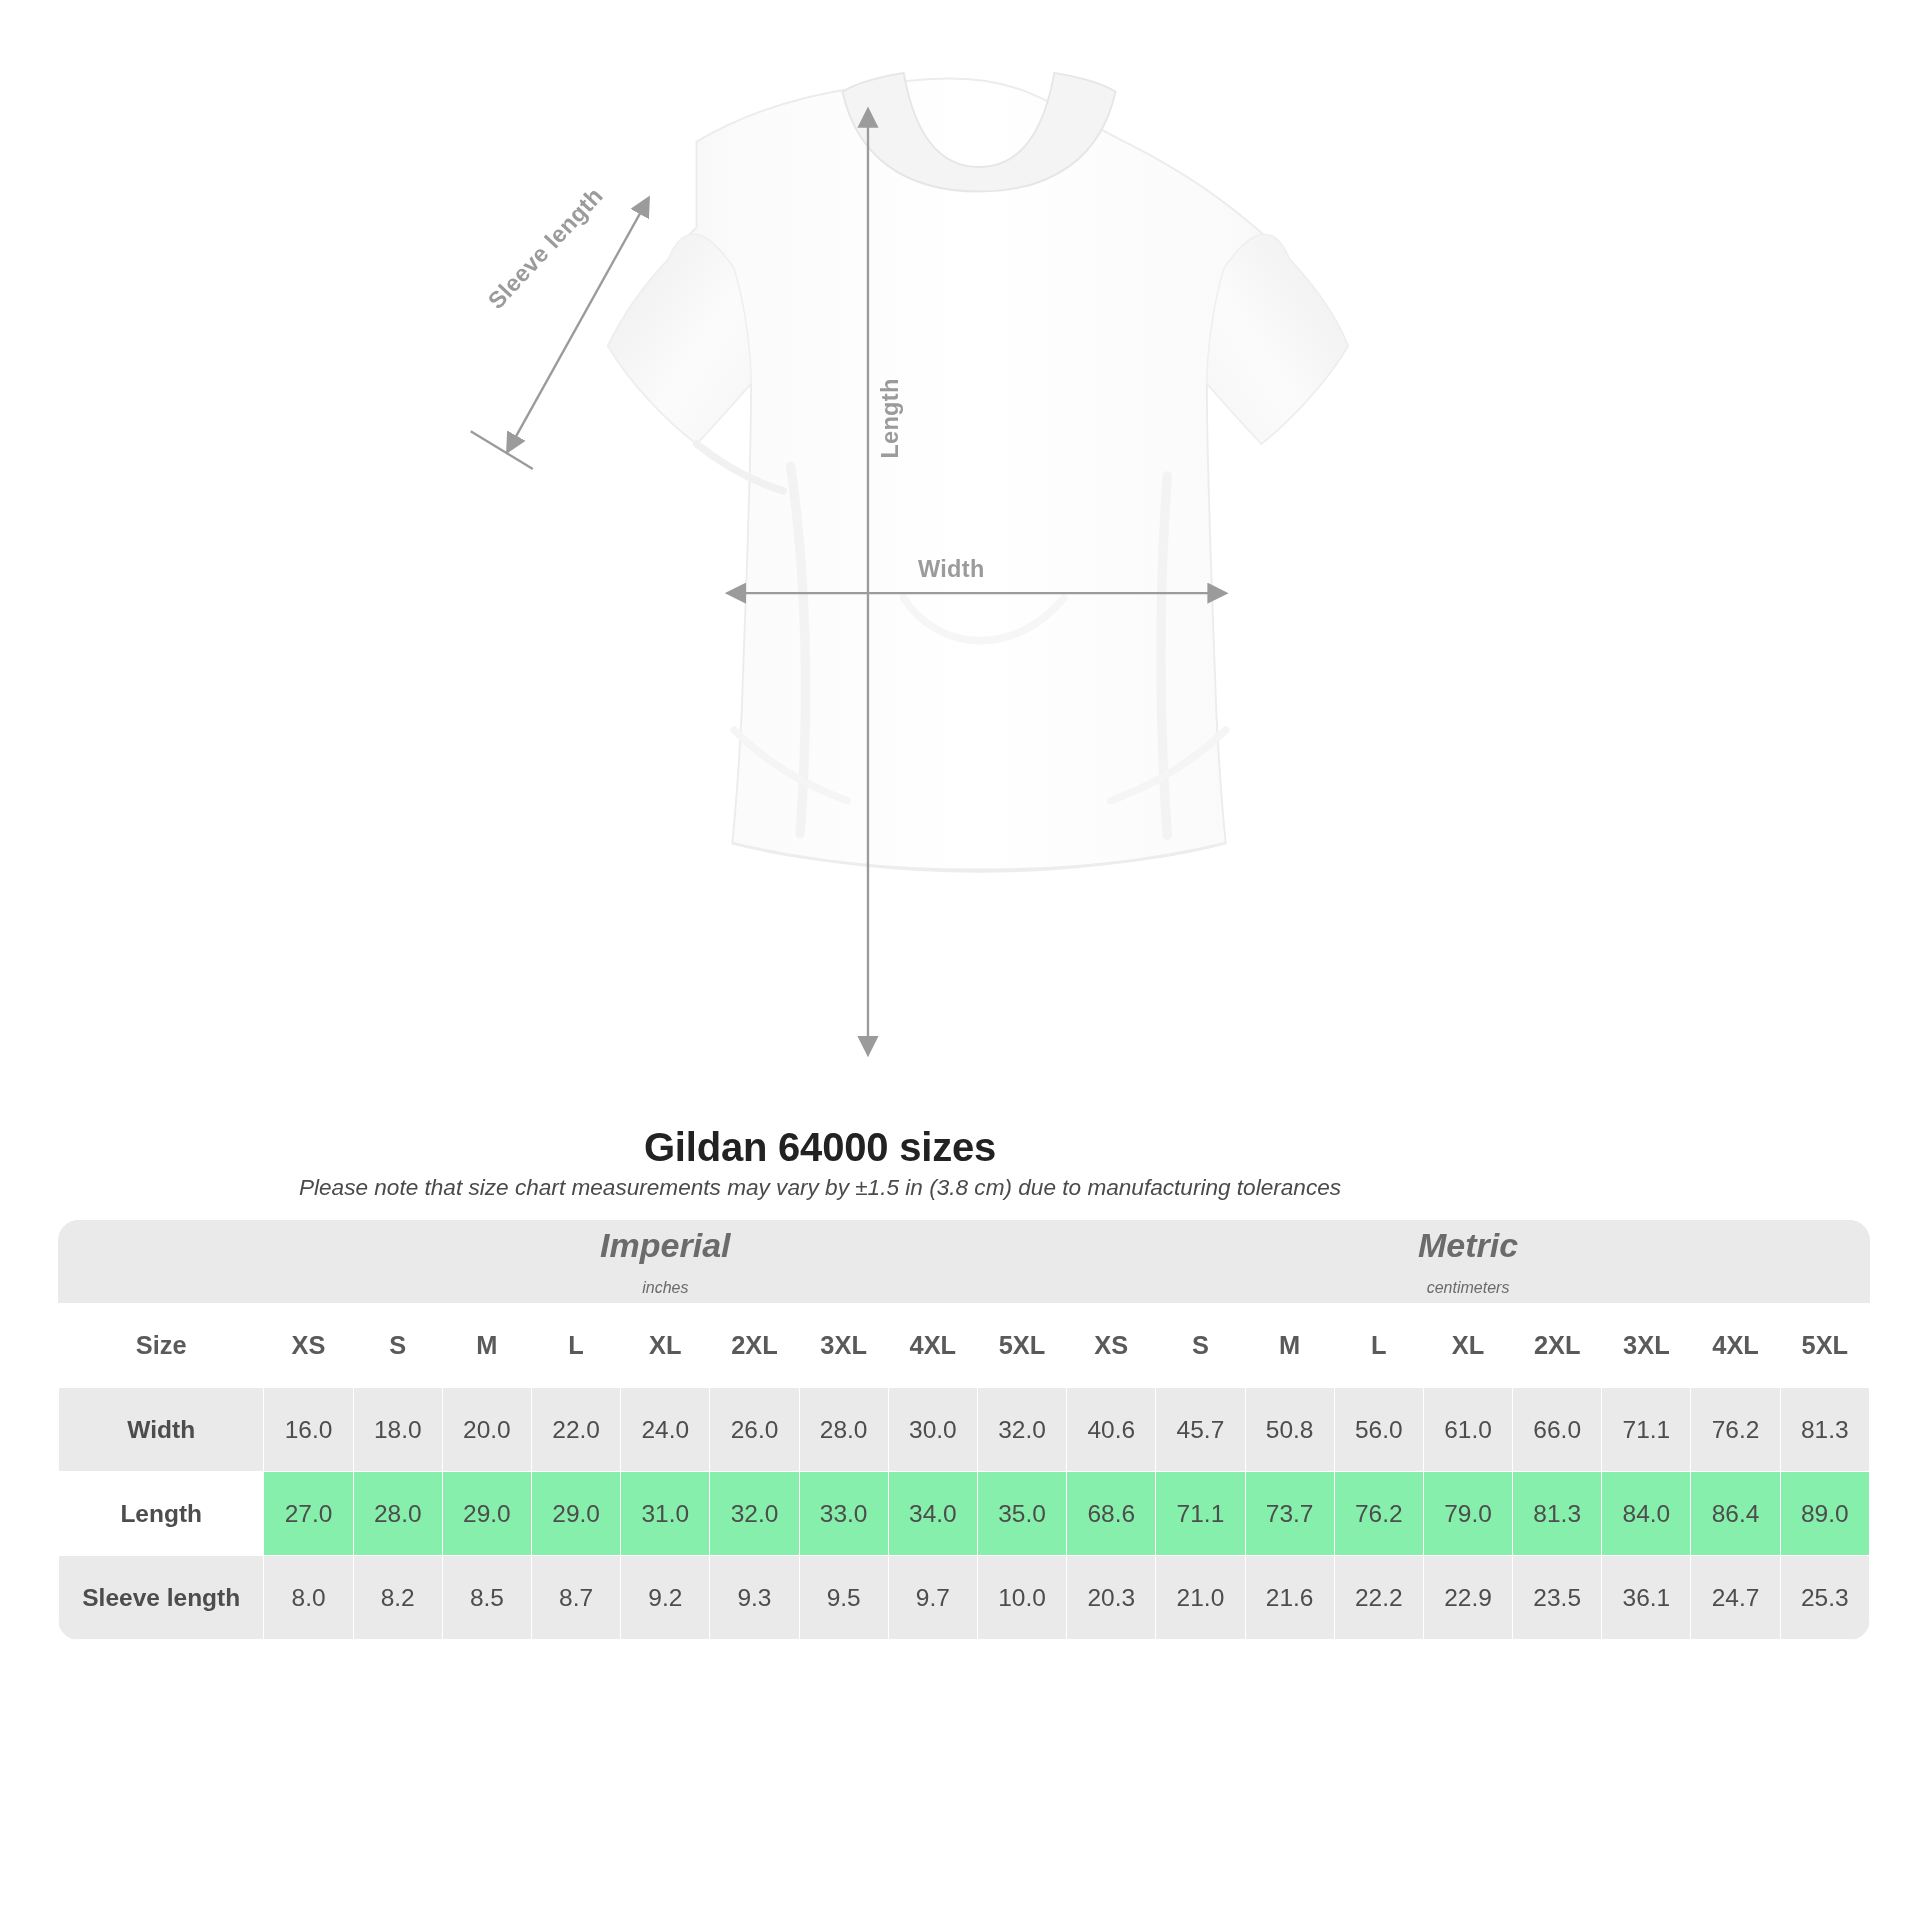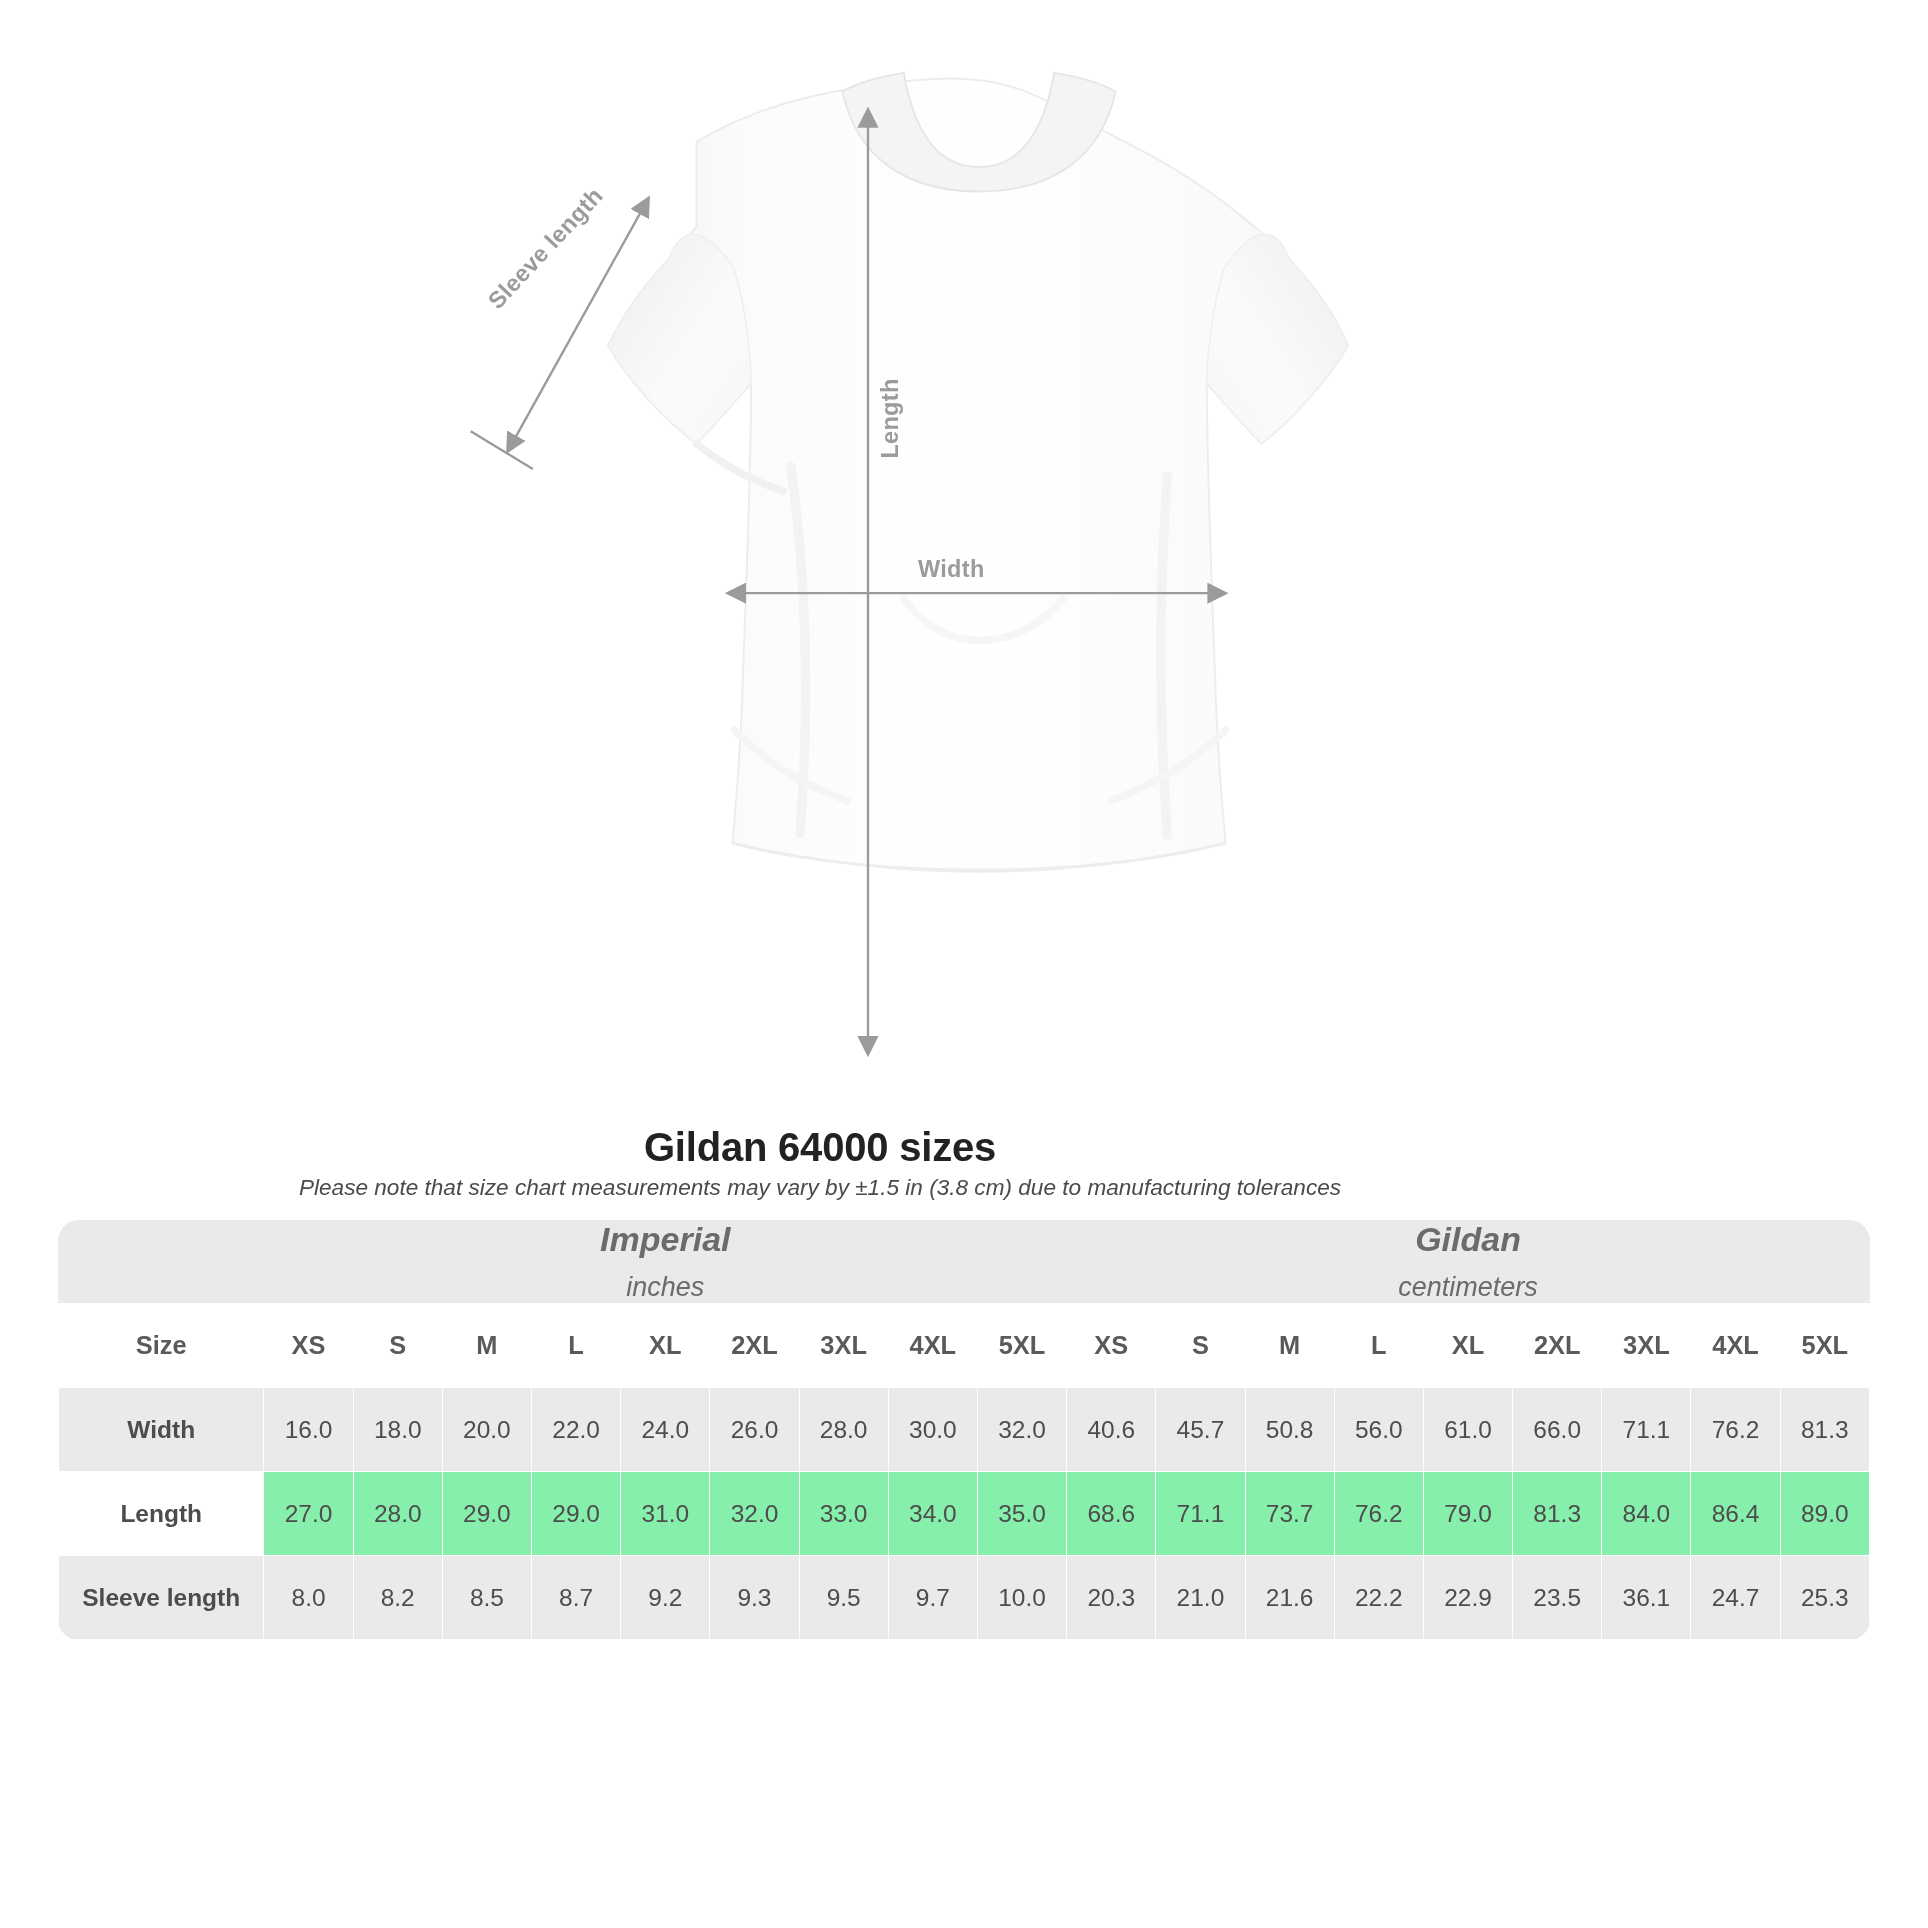--- a/index.html
+++ b/index.html
@@ -117,21 +117,21 @@
     height: 151px;
   }
   .unit-head .u-main {
     font-size: 34px;
     font-weight: bold;
     font-style: italic;
     color: #6b6b6b;
     line-height: 1.15;
   }
   .unit-head .u-sub {
-    font-size: 27px;
+    font-size: 16px;
     font-style: italic;
     color: #6b6b6b;
     margin-top: 13px;
   }
   .corner-cell {
     background: #eaeaea;
     border: none !important;
   }
   tr.head-row td {
     background: #ffffff;
@@ -263,21 +263,21 @@
         <col span="18" style="width:89px">
       </colgroup>
       <tbody>
         <tr>
           <td class="corner-cell"></td>
           <td class="unit-head" colspan="9">
             <div class="u-main">Imperial</div>
             <div class="u-sub">inches</div>
           </td>
           <td class="unit-head" colspan="9">
-            <div class="u-main">Gildan</div>
+            <div class="u-main">Metric</div>
             <div class="u-sub">centimeters</div>
           </td>
         </tr>
 
         <tr class="head-row">
           <td class="rowlabel">Size</td>
           <td>XS</td>
           <td>S</td>
           <td>M</td>
           <td>L</td>

